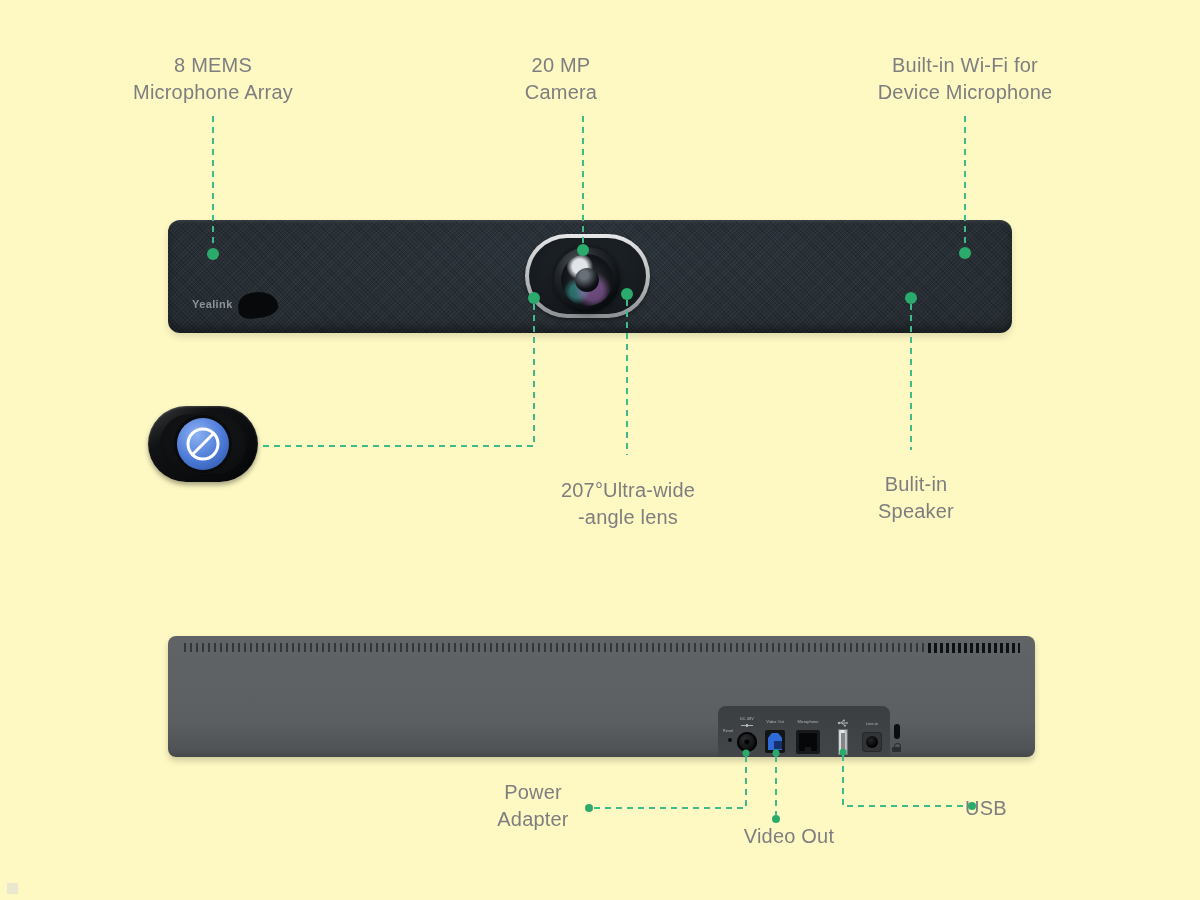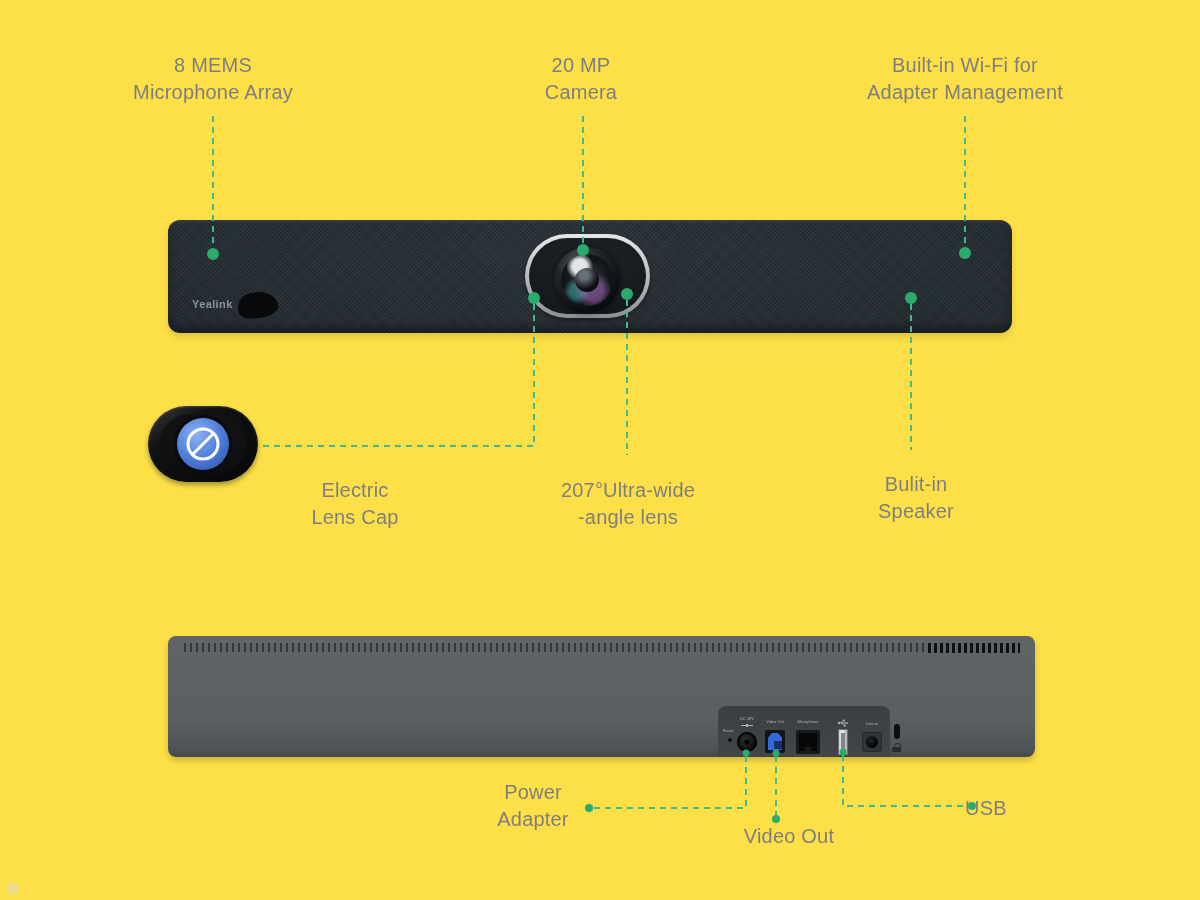--- a/index.html
+++ b/index.html
@@ -1,17 +1,17 @@
 <!DOCTYPE html>
 <html style="--accent-dot: #2aab6b; --accent-line: #3eba8b; --label-color: #7e7e80; --cap-blue: #4a79d6; --usb-blue: #2e6bd8;"><head>
 <meta charset="utf-8">
 <style>
   html,body{margin:0;padding:0;background:#ffffff;}
   #canvas{
-    position:relative;width:1200px;height:900px;background:#fde047;overflow:hidden;
+    position:relative;width:1200px;height:900px;background:#fef9c3;overflow:hidden;
     font-family:"Liberation Sans", sans-serif;
   }
   .callout{
     position:absolute;color:var(--label-color);font-size:20px;line-height:27px;
     text-align:center;white-space:pre-line;letter-spacing:.2px;
   }
   .callout.left{text-align:left;}
   svg.overlay{position:absolute;left:0;top:0;pointer-events:none;}
   .dash{stroke:var(--accent-line);stroke-width:2;fill:none;stroke-dasharray:6 5;}
   .dot{fill:var(--accent-dot);}
@@ -148,26 +148,24 @@
       repeating-linear-gradient(90deg,#d9d9d9 0 3px, transparent 3px 4px);
   }
 </style>
 </head>
 <body>
 
 <div id="canvas">
 
   <div class="callout" style="left:38px;top:52px;width:350px;">8 MEMS
 Microphone Array</div>
-  <div class="callout" style="left:481px;top:52px;width:200px;">20 MP
+  <div class="callout" style="left:461px;top:52px;width:200px;">20 MP
 Camera</div>
   <div class="callout" style="left:790px;top:52px;width:350px;">Built-in Wi-Fi for
-Adapter Management</div>
-  <div class="callout" style="left:255px;top:477px;width:200px;">Electric
-Lens Cap</div>
+Device Microphone</div>
   <div class="callout" style="left:528px;top:477px;width:200px;">207°Ultra-wide
 -angle lens</div>
   <div class="callout" style="left:448px;top:779px;width:170px;">Power
 Adapter</div>
   <div class="callout" style="left:816px;top:471px;width:200px;">Bulit-in
 Speaker</div>
   <div class="callout" style="left:704px;top:823px;width:170px;">Video Out</div>
   <div class="callout left" style="left:965px;top:795px;width:100px;">USB</div>
 
   <div id="front-bar">

